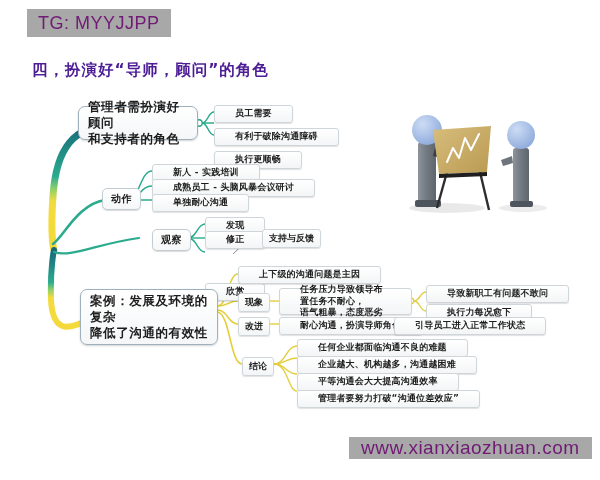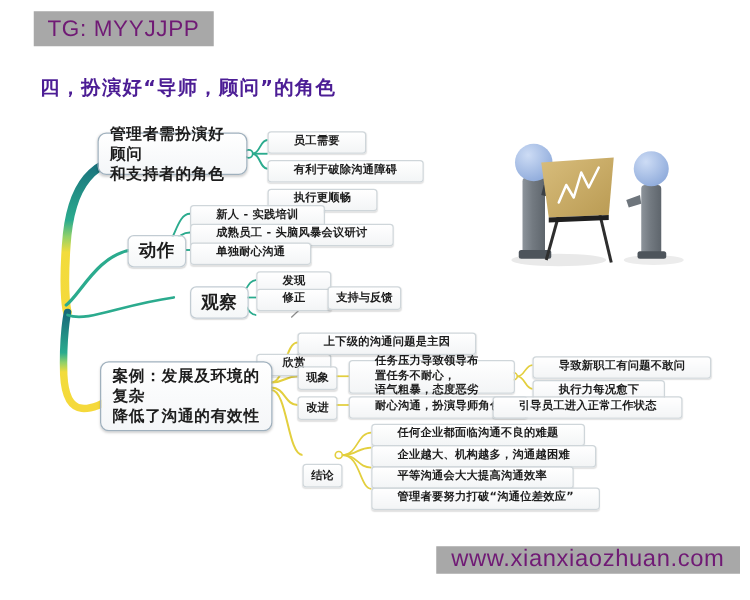--- a/index.html
+++ b/index.html
@@ -55,21 +55,21 @@
     font-size:12.5px;font-weight:bold;
     letter-spacing:.6px;
     line-height:16px;
     padding:4px 9px;
     box-shadow:0 1px 2px rgba(0,0,0,.18);
     background:linear-gradient(180deg,#ffffff 0%,#f4f6f8 100%);
   }
   .node.mid{
     border:1px solid #c2ccd3;
     border-radius:5px;
-    font-size:14px;font-weight:bold;
+    font-size:10px;font-weight:bold;
     letter-spacing:.4px;
     padding:3px 8px;
     box-shadow:0 1px 1px rgba(0,0,0,.14);
     background:linear-gradient(180deg,#ffffff 0%,#f5f7f8 100%);
   }
   .node.leaf{
     border:1px solid #cfd6da;
     border-radius:3px;
     font-size:9px;font-weight:bold;
     letter-spacing:.2px;
@@ -264,21 +264,21 @@
   <div class="node tiny" style="left:238px;top:317px;">
     <span>改进</span>
   </div>
   <div class="node leaf" style="left:279px;top:317px;">
     <span>耐心沟通，扮演导师角色</span>
   </div>
   <div class="node leaf" style="left:394px;top:317px;">
     <span>引导员工进入正常工作状态</span>
   </div>
 
-  <div class="node tiny" style="left:242px;top:371px;">
+  <div class="node tiny" style="left:242px;top:357px;">
     <span>结论</span>
   </div>
   <div class="node leaf" style="left:297px;top:339px;">
     <span>任何企业都面临沟通不良的难题</span>
   </div>
   <div class="node leaf" style="left:297px;top:356px;">
     <span>企业越大、机构越多，沟通越困难</span>
   </div>
   <div class="node leaf" style="left:297px;top:373px;">
     <span>平等沟通会大大提高沟通效率</span>

